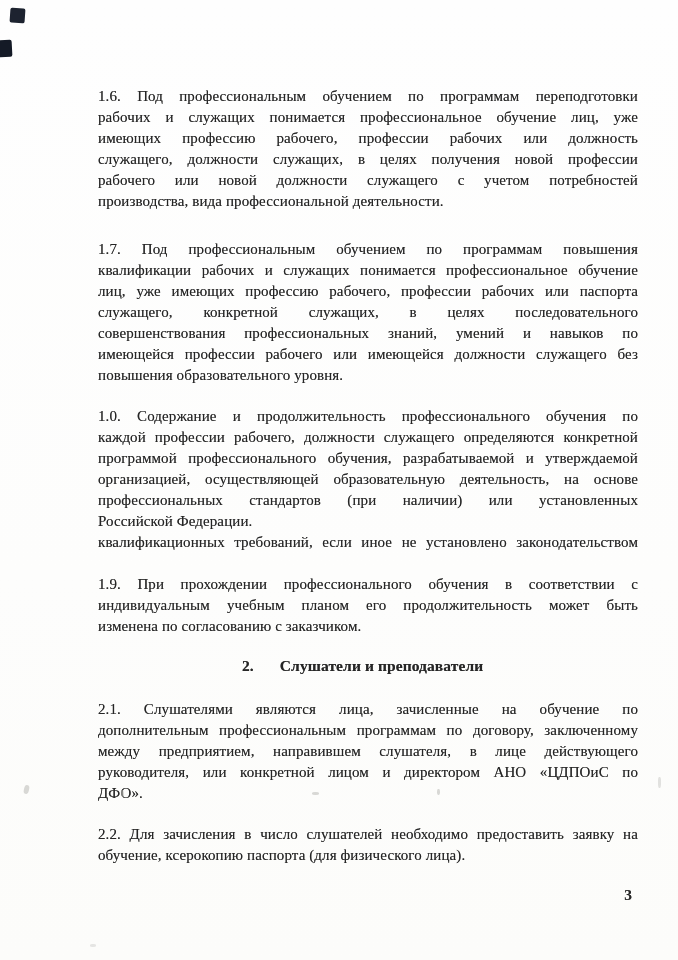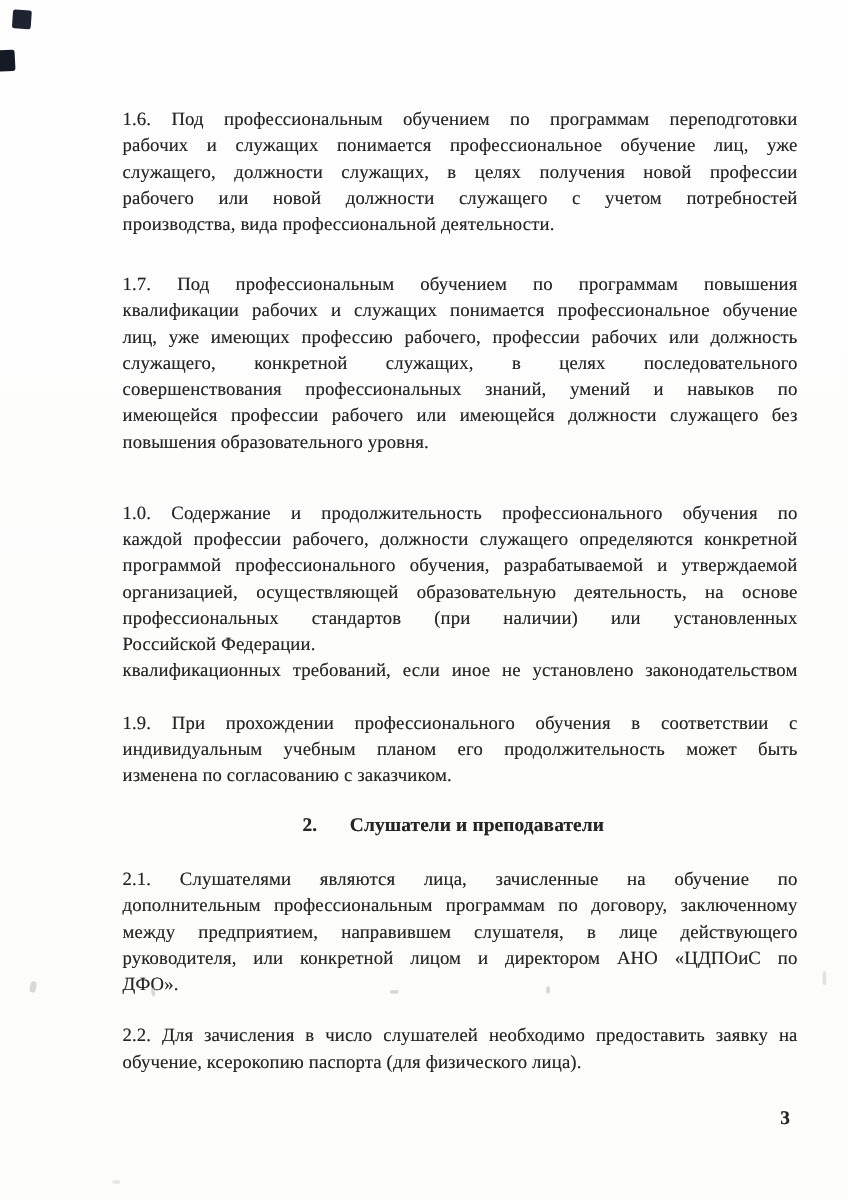--- a/index.html
+++ b/index.html
@@ -35,21 +35,21 @@
   .para .line {
     text-align: justify;
     text-align-last: justify;
     white-space: normal;
     text-shadow: 0 0 0.4px rgba(38, 38, 38, 0.55);
   }
   .para .line.last {
     text-align-last: left;
   }
   .mb-p16 { margin-bottom: 27px; }
-  .mb-p17 { margin-bottom: 36px; }
+  .mb-p17 { margin-bottom: 20px; }
   .mb-p18 { margin-bottom: 21px; }
   .mb-p19 { margin-bottom: 18px; }
   .mb-h2  { margin-bottom: 23px; }
   .mb-p21 { margin-bottom: 20px; }
   .section-heading {
     display: flex;
     margin-left: 144px;
     gap: 26px;
     font-weight: bold;
     font-size: 15.5px;
@@ -105,29 +105,30 @@
 <div class="page">
 
   <div class="ink-blot-1"></div>
   <div class="ink-blot-2"></div>
 
   <div class="text-block">
 
     <div class="para mb-p16">
       <div class="line">1.6. Под профессиональным обучением по программам переподготовки</div>
       <div class="line">рабочих и служащих понимается профессиональное обучение лиц, уже</div>
+      <div class="line">имеющих профессию рабочего, профессии рабочих или должность</div>
       <div class="line">служащего, должности служащих, в целях получения новой профессии</div>
       <div class="line">рабочего или новой должности служащего с учетом потребностей</div>
       <div class="line last">производства, вида профессиональной деятельности.</div>
     </div>
 
     <div class="para mb-p17">
       <div class="line">1.7. Под профессиональным обучением по программам повышения</div>
       <div class="line">квалификации рабочих и служащих понимается профессиональное обучение</div>
-      <div class="line">лиц, уже имеющих профессию рабочего, профессии рабочих или должность</div>
+      <div class="line">лиц, уже имеющих профессию рабочего, профессии рабочих или паспорта</div>
       <div class="line">служащего, конкретной служащих, в целях последовательного</div>
       <div class="line">совершенствования профессиональных знаний, умений и навыков по</div>
       <div class="line">имеющейся профессии рабочего или имеющейся должности служащего без</div>
       <div class="line last">повышения образовательного уровня.</div>
     </div>
 
     <div class="para mb-p18">
       <div class="line">1.0. Содержание и продолжительность профессионального обучения по</div>
       <div class="line">каждой профессии рабочего, должности служащего определяются конкретной</div>
       <div class="line">программой профессионального обучения, разрабатываемой и утверждаемой</div>

